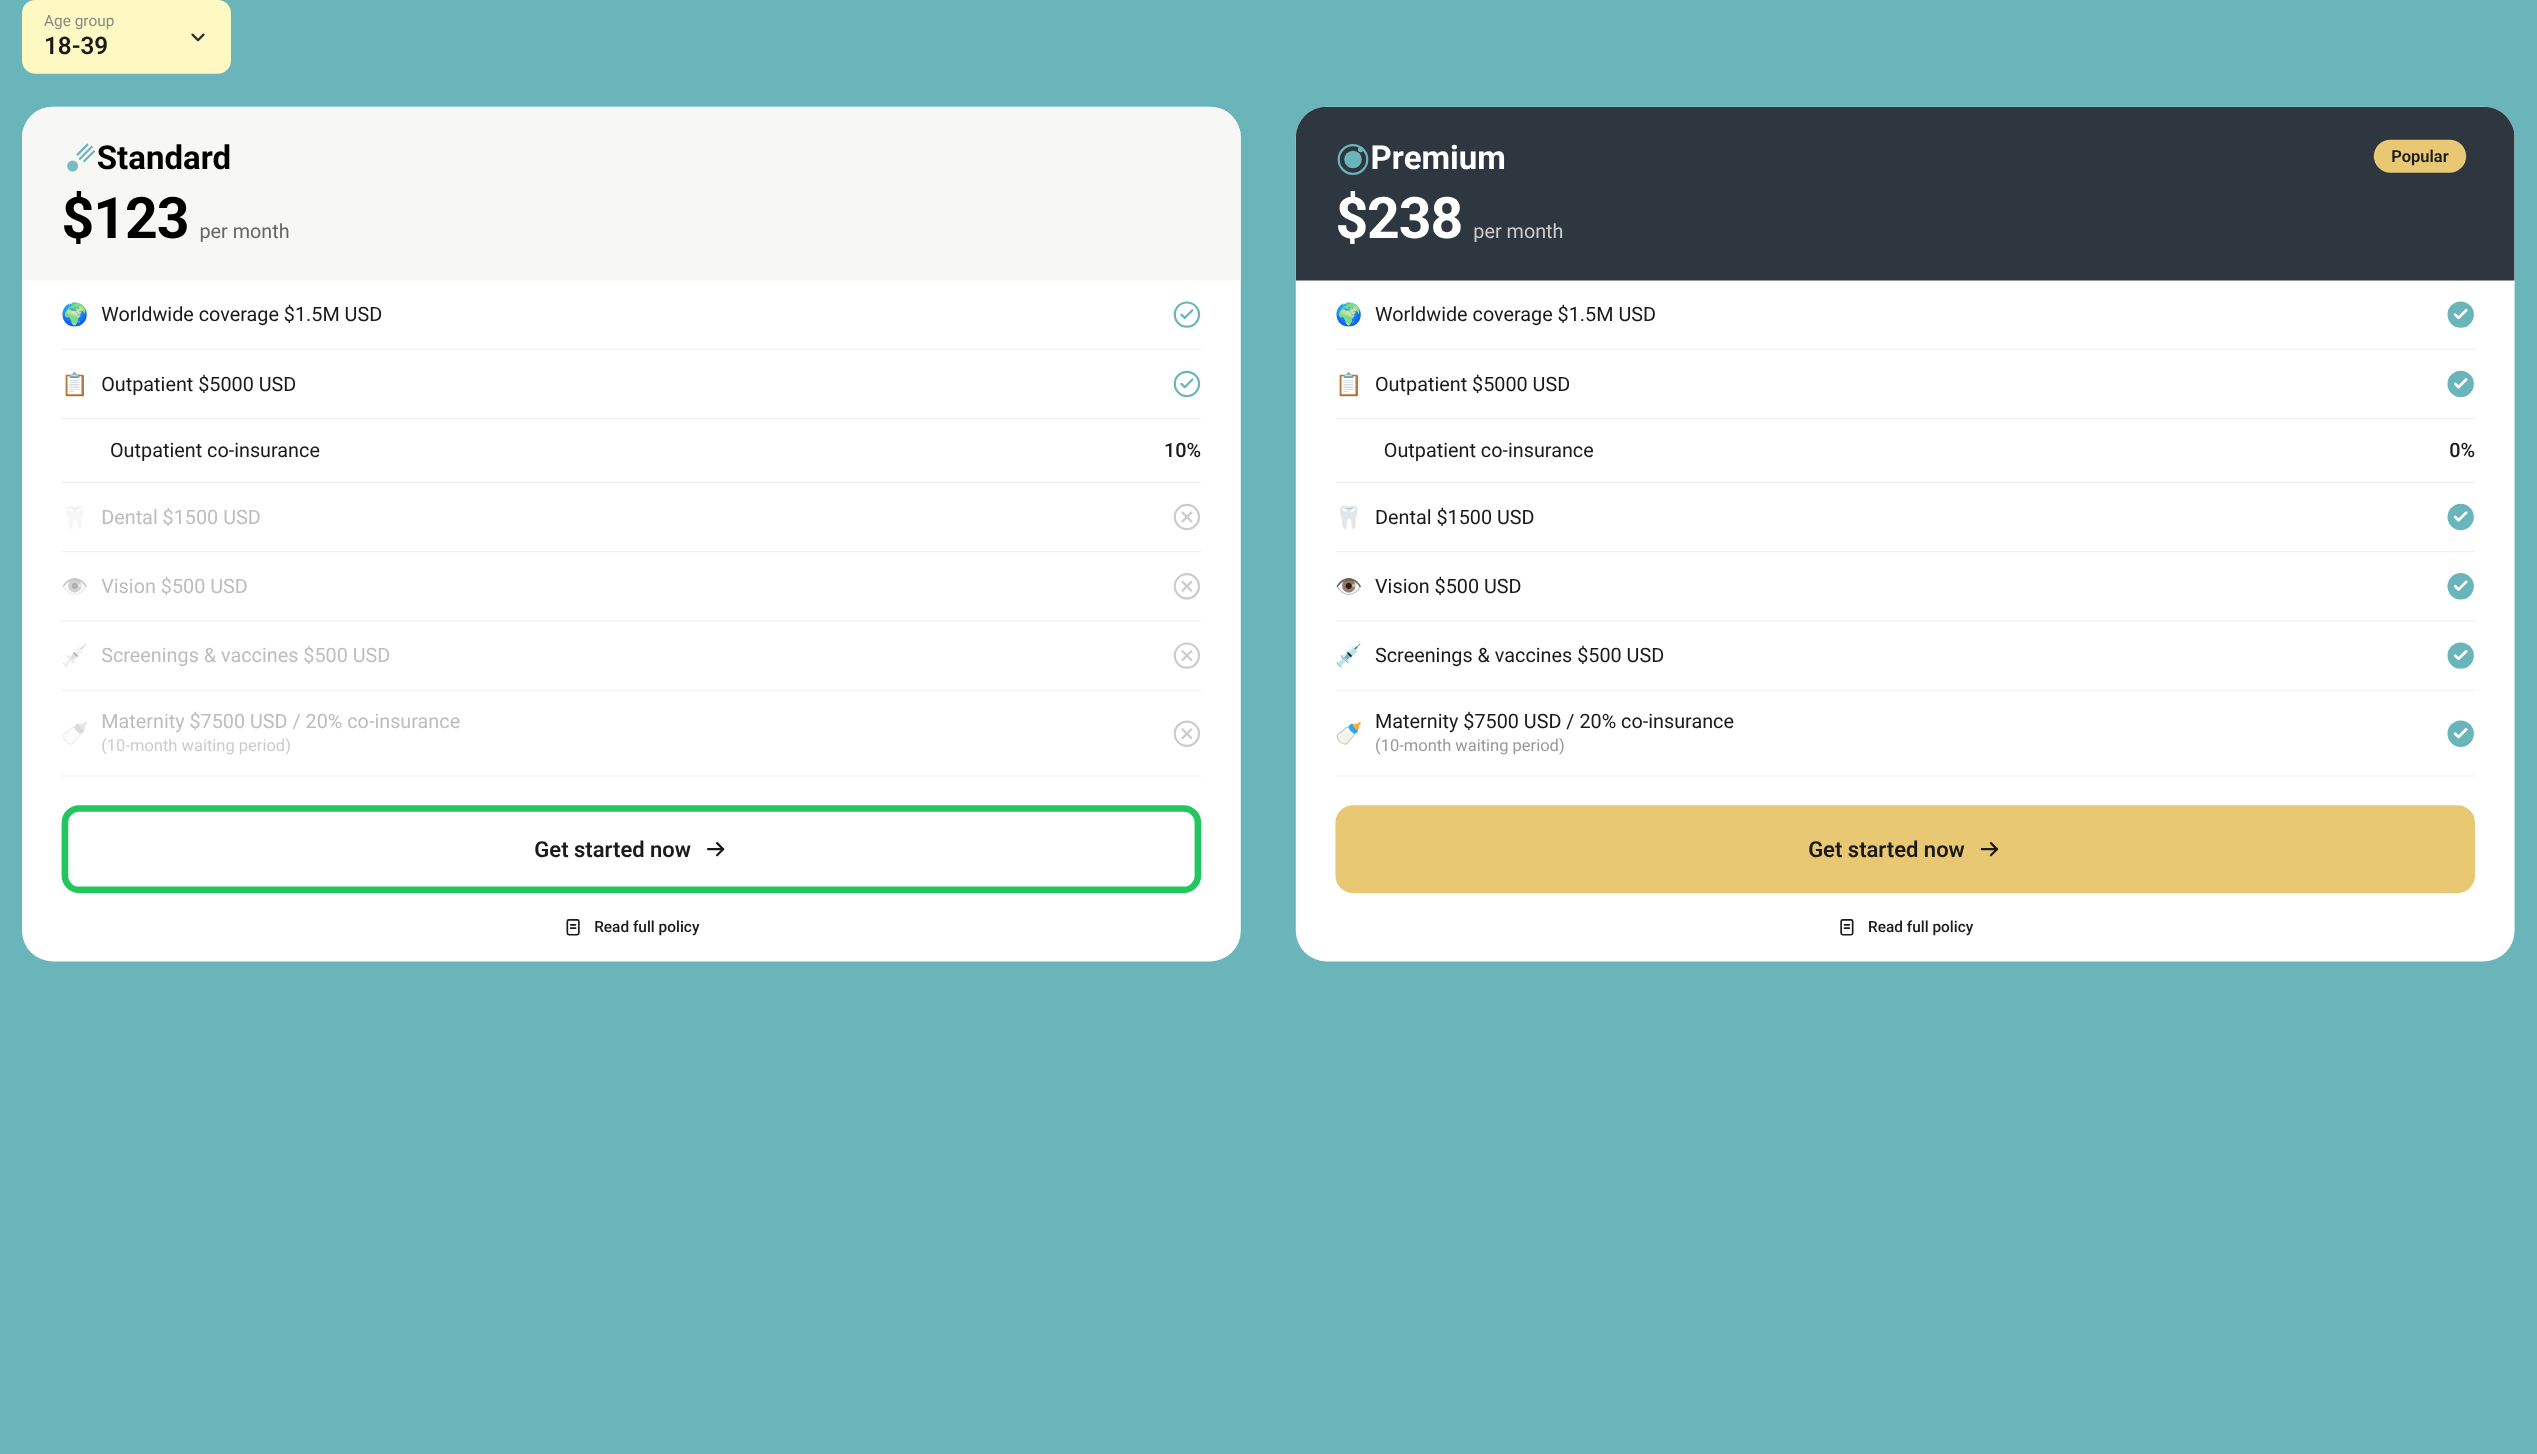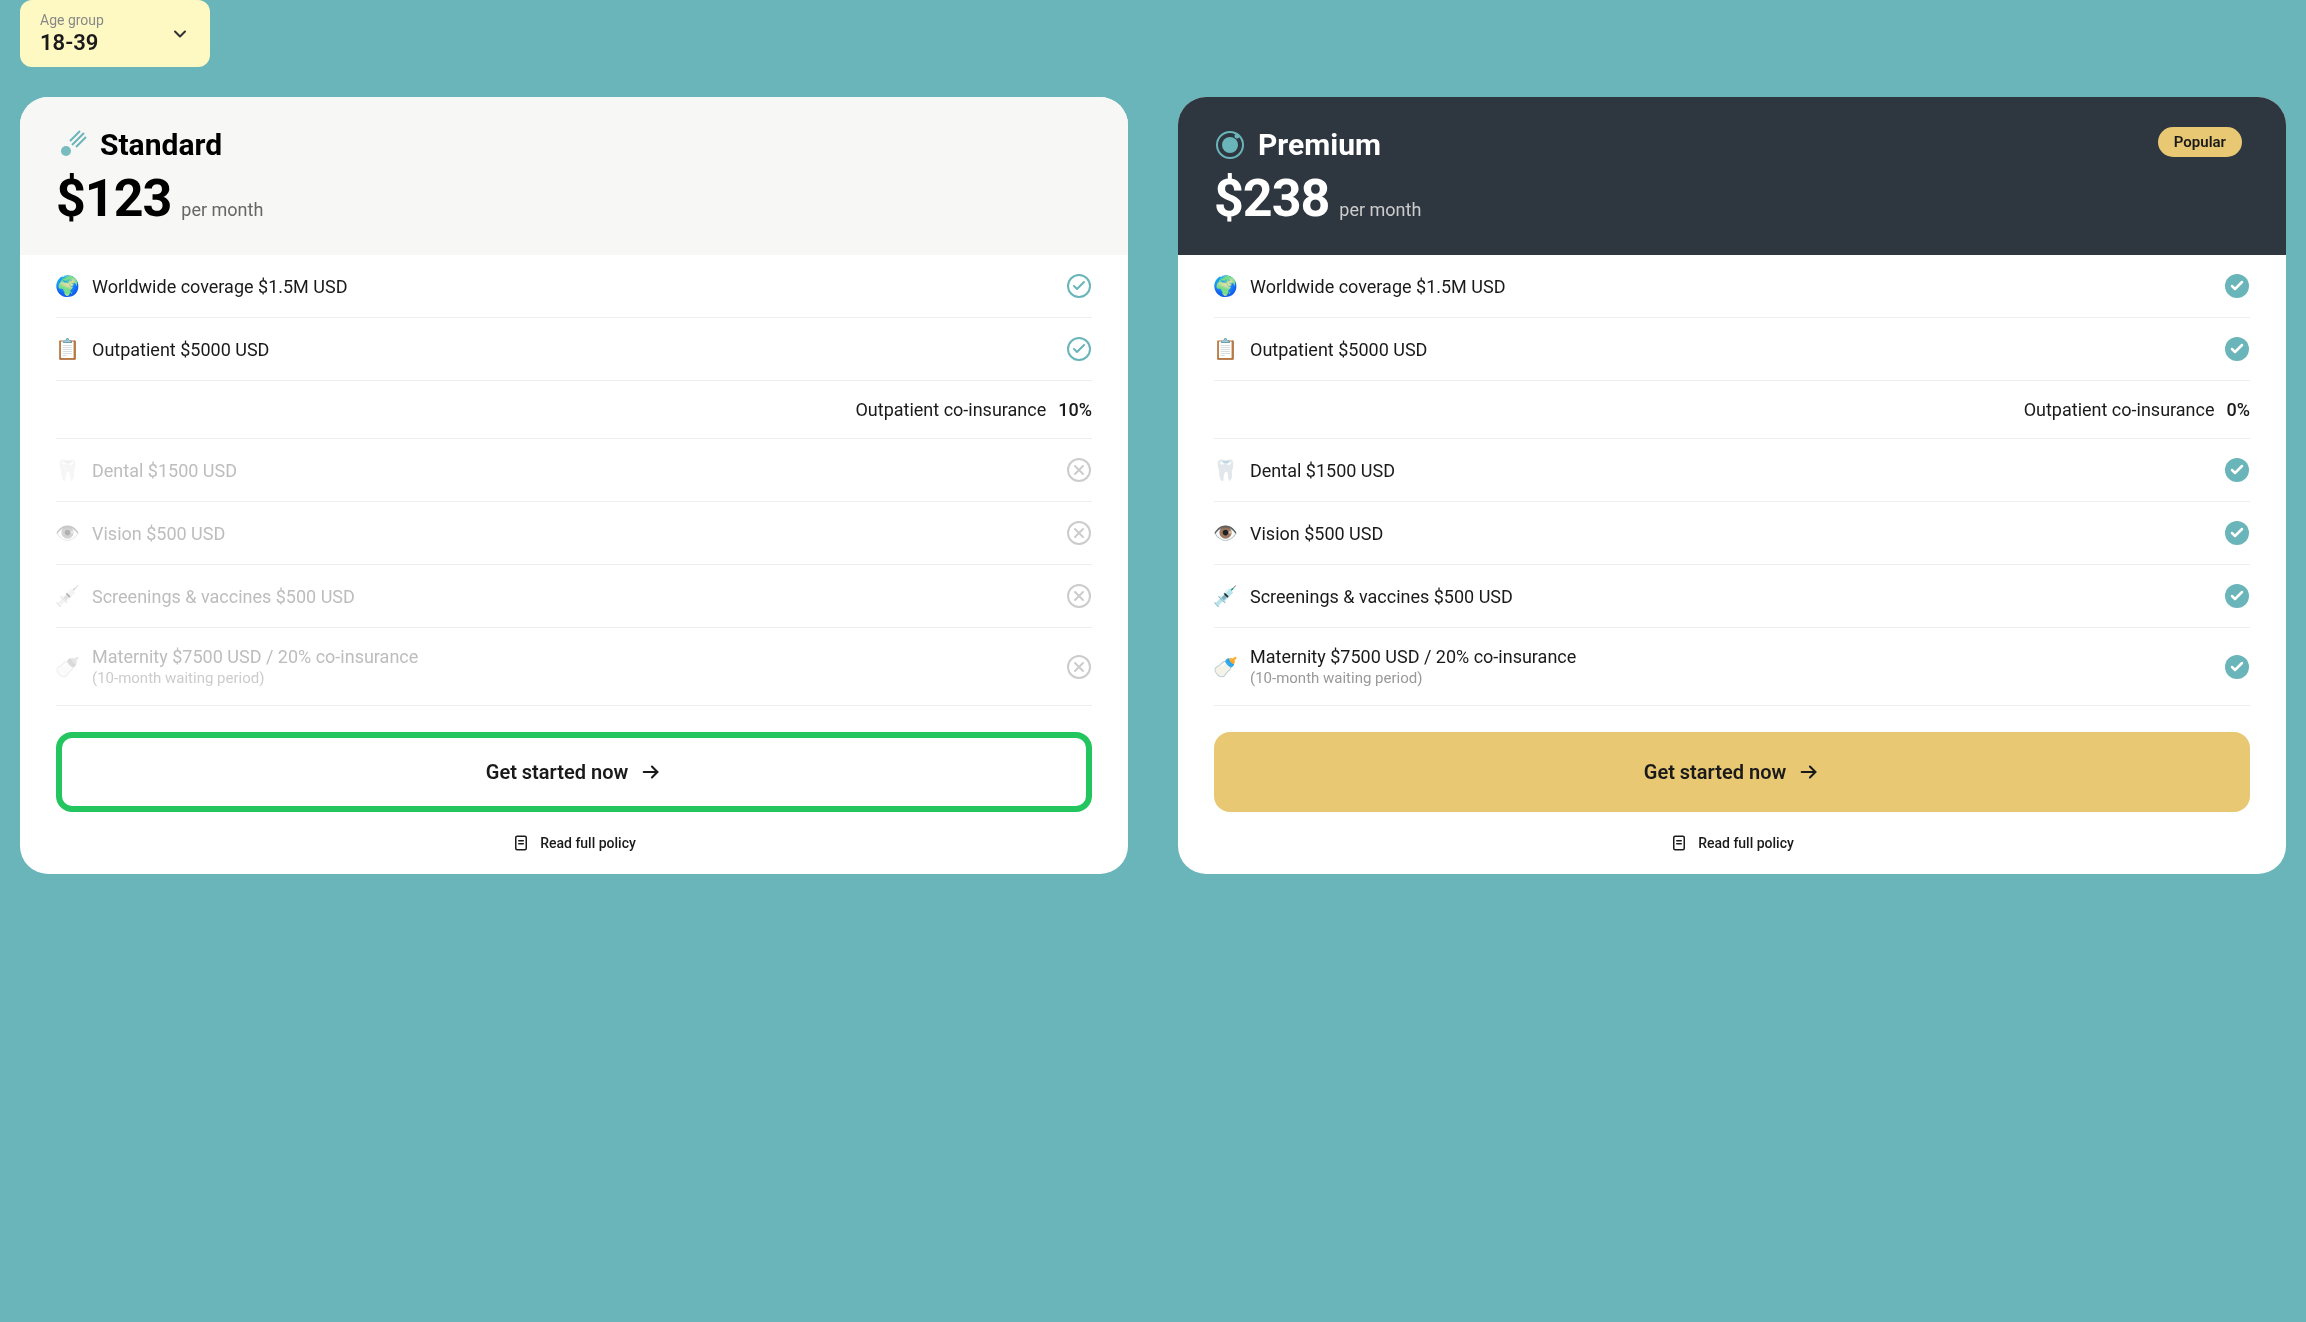--- a/index.html
+++ b/index.html
@@ -69,21 +69,20 @@
       background: #f7f7f5;
     }
     .plan-header.dark {
       background: #2E3640;
       color: #fff;
       position: relative;
     }
     .plan-name-row {
       display: flex;
       align-items: center;
-      gap: 12px;
       margin-bottom: 6px;
     }
     .plan-icon {
       width: 32px;
       height: 32px;
       flex-shrink: 0;
     }
     .plan-name {
       font-size: 30px;
       font-weight: 700;
@@ -150,22 +149,21 @@
       width: 26px;
       height: 26px;
       flex-shrink: 0;
     }
     .feature-value {
       font-size: 18px;
       font-weight: 500;
       color: #1a1a1a;
     }
     .feature-row.indent .feature-text {
-      margin-left: 56px;
-      text-align: right;
+      margin-left: 44px;
     }
     .cta-button {
       margin: 6px 36px 0 36px;
       padding: 22px;
       border-radius: 16px;
       font-size: 20px;
       font-weight: 600;
       text-align: center;
       cursor: pointer;
       display: flex;

